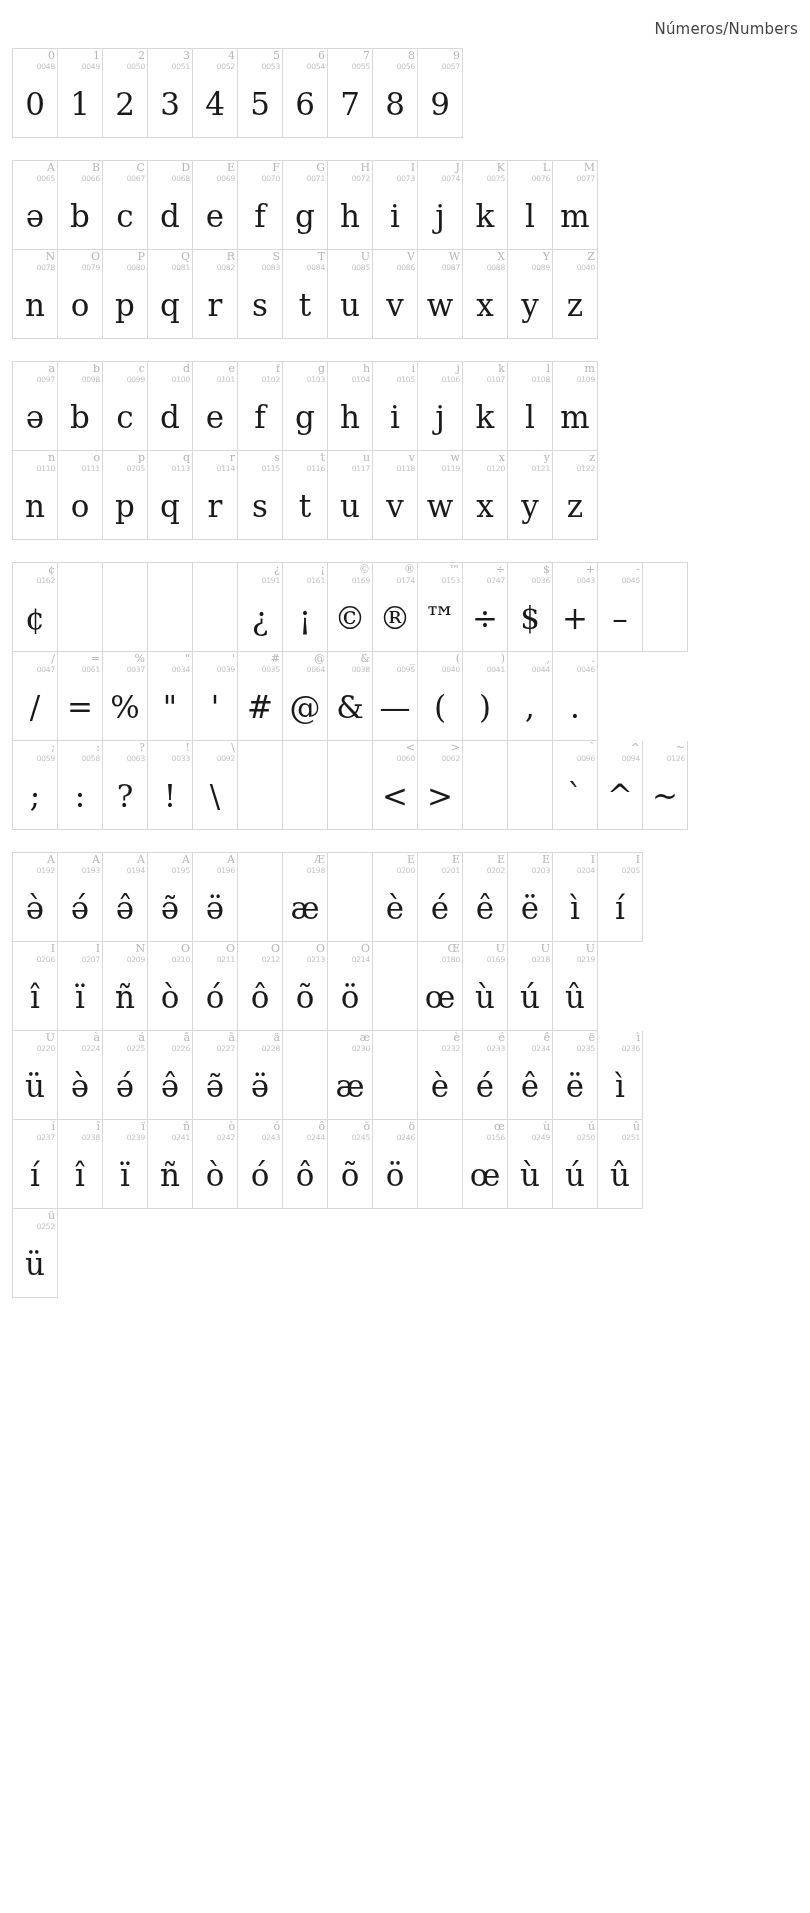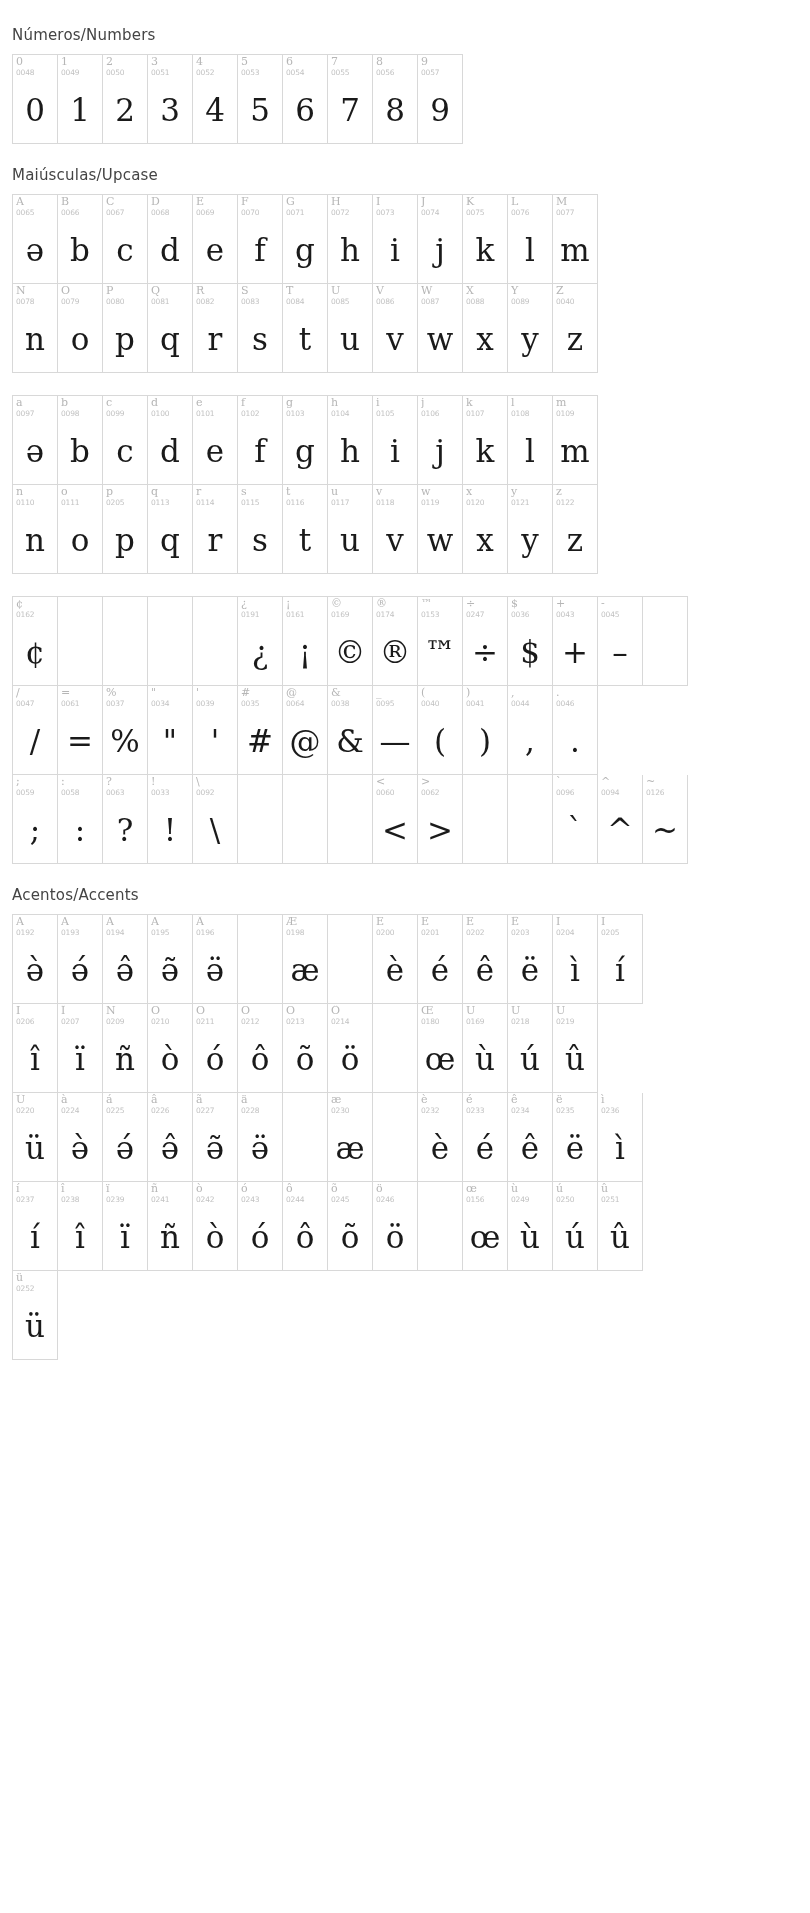--- a/index.html
+++ b/index.html
@@ -2,21 +2,21 @@
 <html><head>
 <meta charset="utf-8">
 <style>
   html,body{margin:0;padding:0;background:#ffffff;}
   body{
     width:810px;
     font-family:"DejaVu Sans", sans-serif;
     color:#333;
     -webkit-font-smoothing:antialiased;
   }
-  .page{padding:26px 12px 30px 12px;}
+  .page{padding:20px 12px 30px 12px;text-align:right;}
   .section{margin-bottom:22px;}
   .section-title{
     font-size:15px;
     color:#444;
     font-weight:400;
     margin:0 0 10px 0;
     letter-spacing:0.2px;
   }
   .grid-row{
     display:flex;
@@ -148,21 +148,20 @@
             <div class="meta">
               <span class="ch">9</span>
               <span class="code">0057</span>
             </div>
             <div class="glyph">9</div>
           </div>
         </div>
       </div>
     </div>
     <div class="section">
-      <div class="section-title">Maiúsculas/Upcase</div>
       <div>
         <div class="grid-row">
           <div class="cell">
             <div class="meta">
               <span class="ch">A</span>
               <span class="code">0065</span>
             </div>
             <div class="glyph">ə</div>
           </div>
           <div class="cell">
@@ -840,21 +839,20 @@
             <div class="meta">
               <span class="ch">~</span>
               <span class="code">0126</span>
             </div>
             <div class="glyph">~</div>
           </div>
         </div>
       </div>
     </div>
     <div class="section">
-      <div class="section-title">Acentos/Accents</div>
       <div>
         <div class="grid-row">
           <div class="cell">
             <div class="meta">
               <span class="ch">À</span>
               <span class="code">0192</span>
             </div>
             <div class="glyph">ə̀</div>
           </div>
           <div class="cell">

